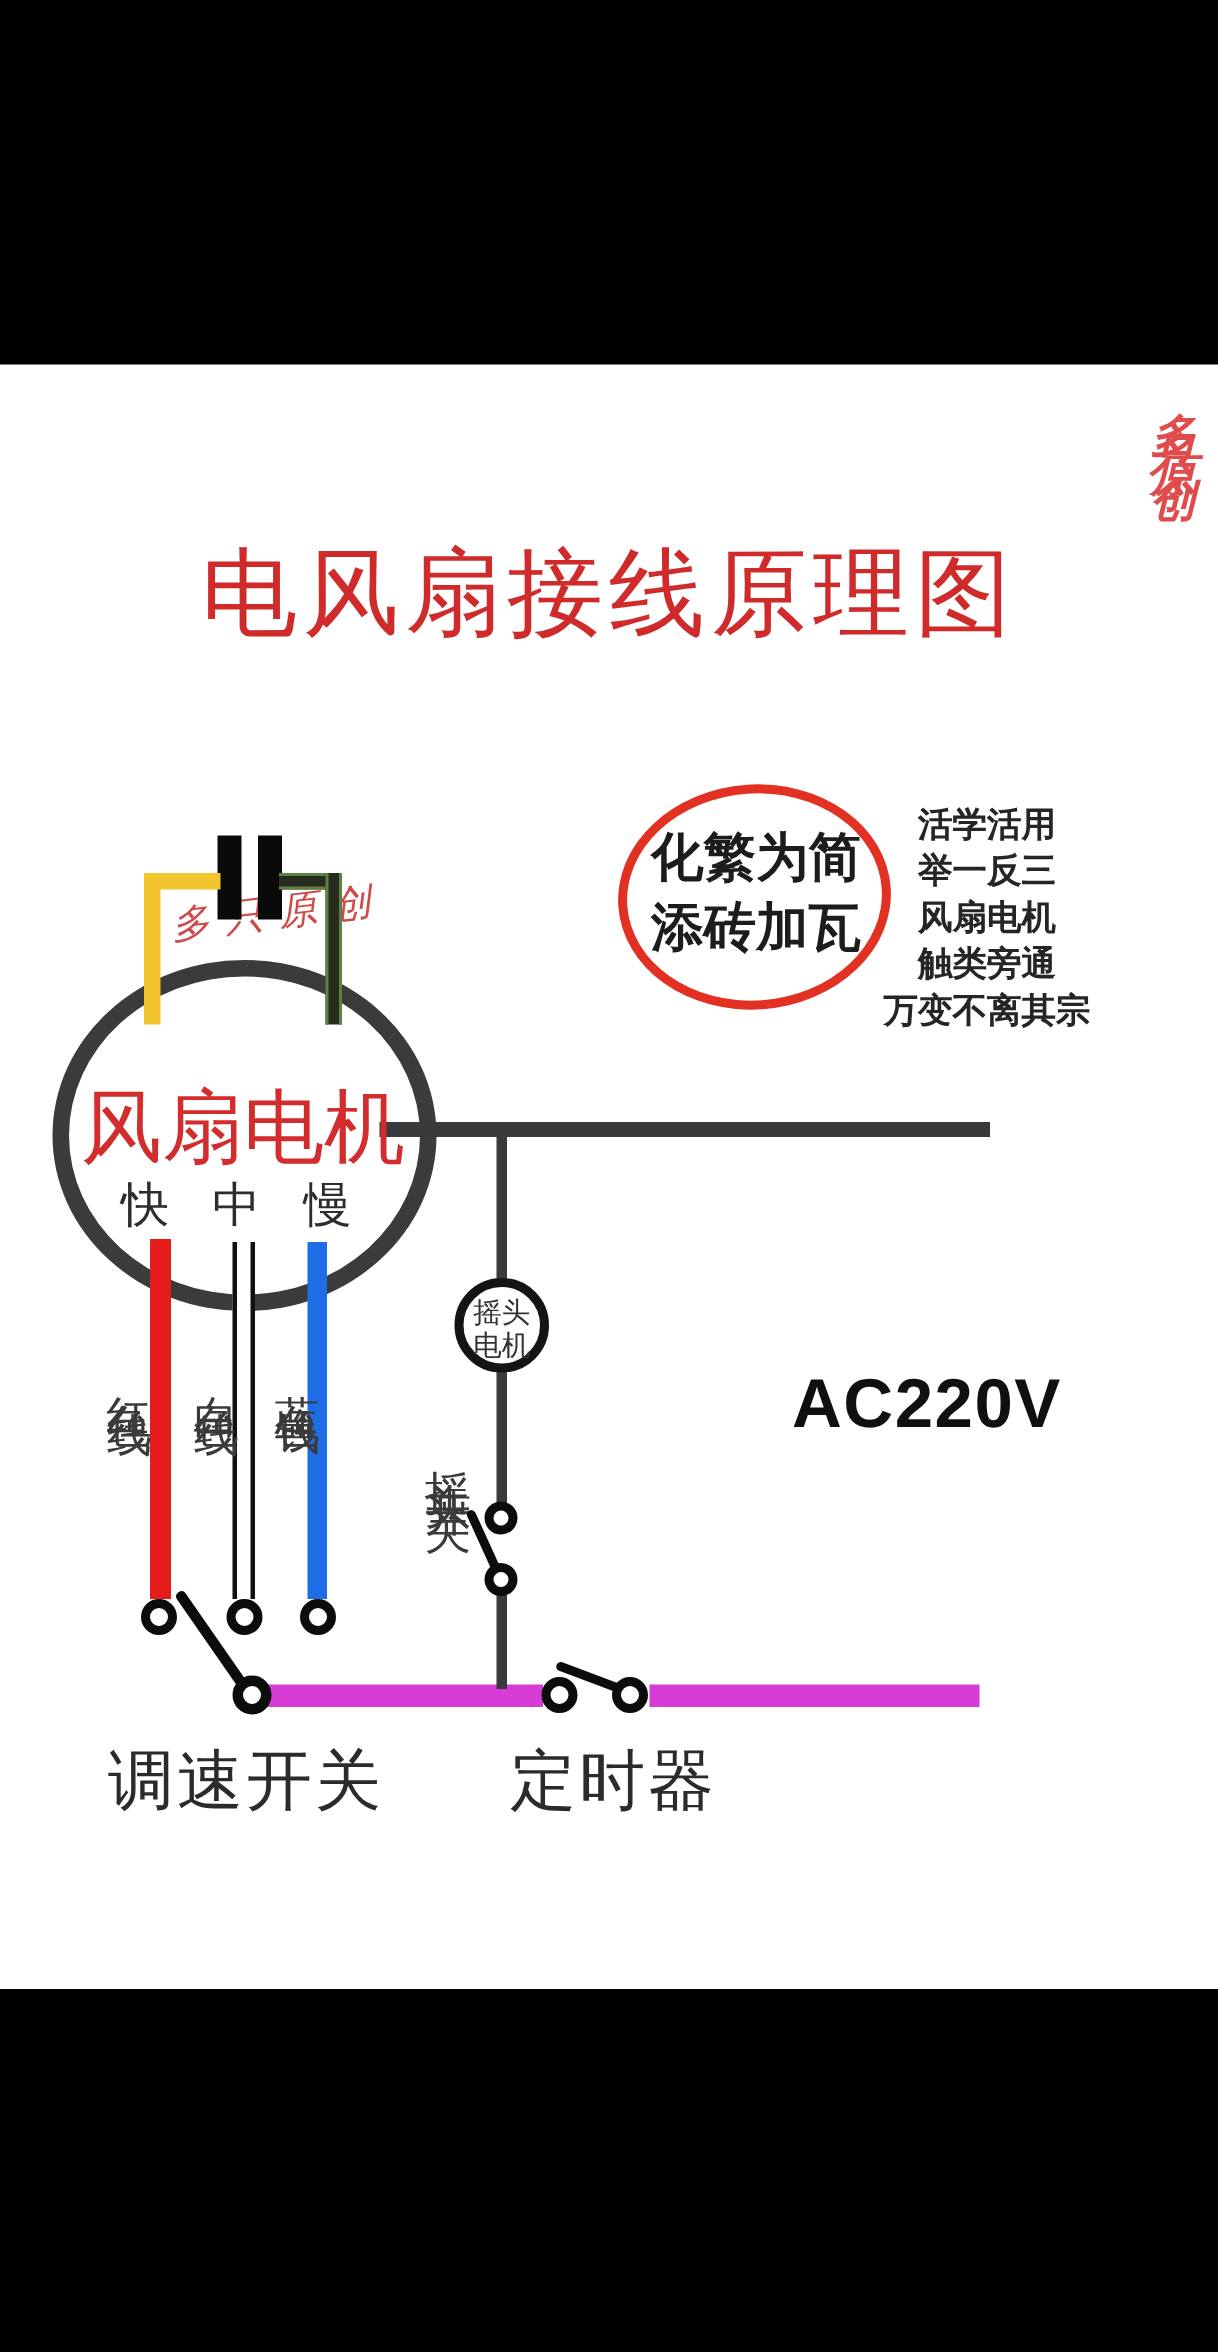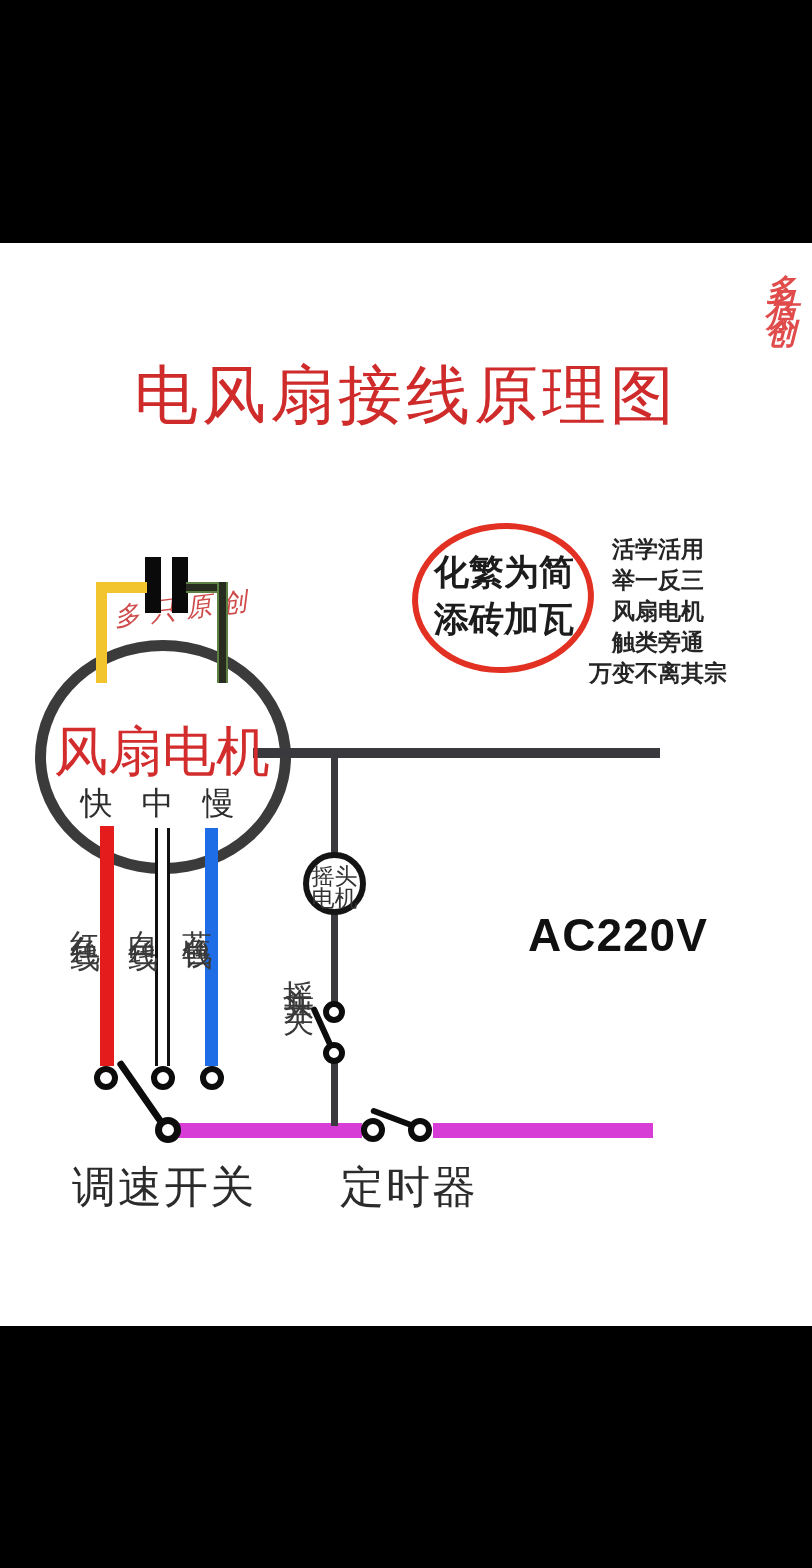--- a/index.html
+++ b/index.html
@@ -35,21 +35,21 @@
          color:#3a3a3a;z-index:6;}
   
   .term{width:24px;height:24px;border:6px solid #0c0c0c;border-radius:50%;background:#fff;
          box-sizing:border-box;z-index:7;}
   .lever{height:7px;background:#0c0c0c;transform-origin:0 50%;border-radius:3px;z-index:6;}
   #common-pole{left:155px;top:1117px;width:26px;height:26px;border:7px solid #0c0c0c;
          border-radius:50%;background:#fff;box-sizing:border-box;z-index:7;}
   .mag{top:1123px;height:15px;background:#d73cd7;z-index:2;}
   
   #osc-circle{left:303px;top:852px;width:63px;height:63px;border:6px solid #141414;border-radius:50%;
-         background:#fff;box-sizing:border-box;z-index:4;text-align:center;font-size:23px;
+         background:#fff;box-sizing:border-box;z-index:4;text-align:center;font-size:19px;
          line-height:22px;color:#333;padding-top:7px;}
   #osc-label{left:277px;top:956px;writing-mode:vertical-rl;text-orientation:upright;font-size:31px;
          letter-spacing:8px;color:#3a3a3a;}
   
   #oval{left:412px;top:523px;width:182px;height:150px;border:6px solid #e23122;border-radius:50%;
         box-sizing:border-box;transform:rotate(-4deg);z-index:1;}
   #oval-text{left:404px;top:548px;width:200px;text-align:center;font-size:35px;font-weight:600;
         color:#1c1c1c;line-height:47px;z-index:2;}
   #mottos{left:578px;top:534px;width:160px;text-align:center;font-size:23px;font-weight:600;
         color:#252525;line-height:31px;white-space:nowrap;}

